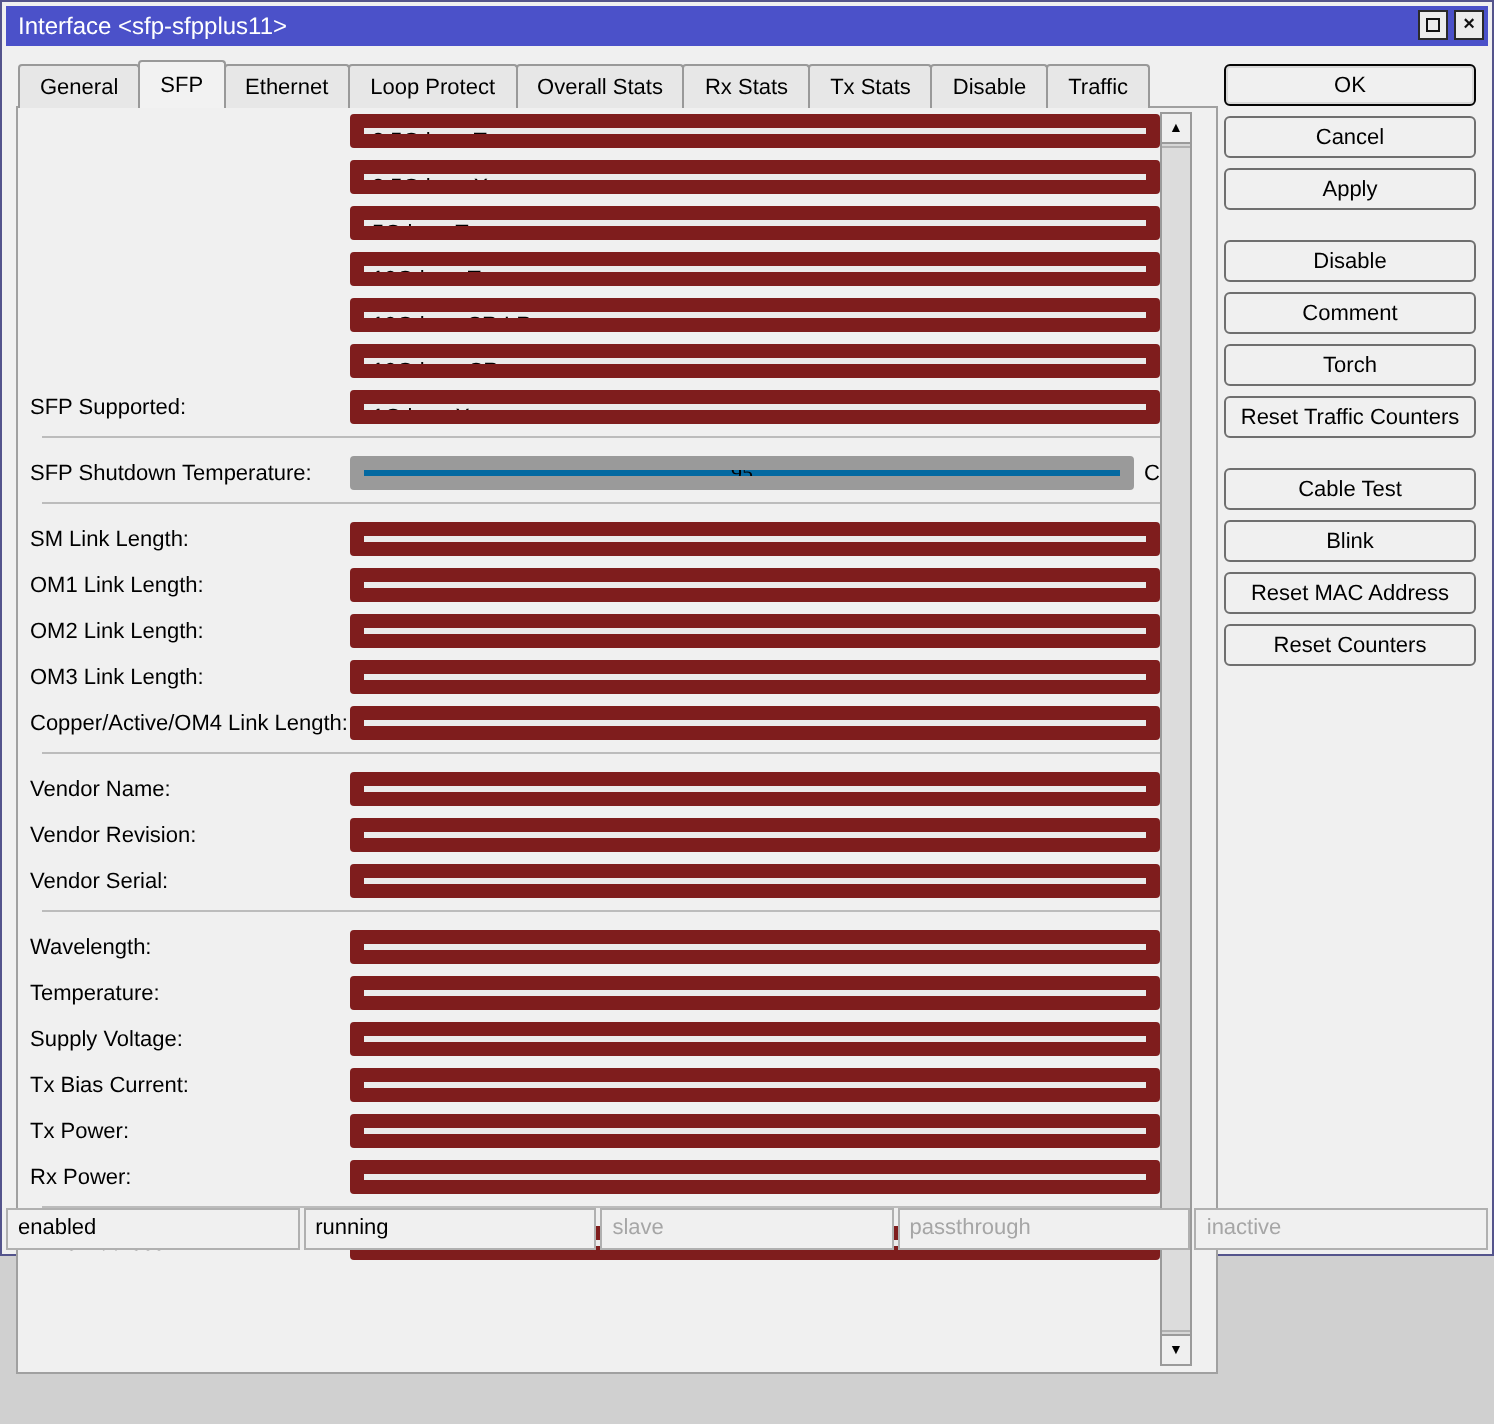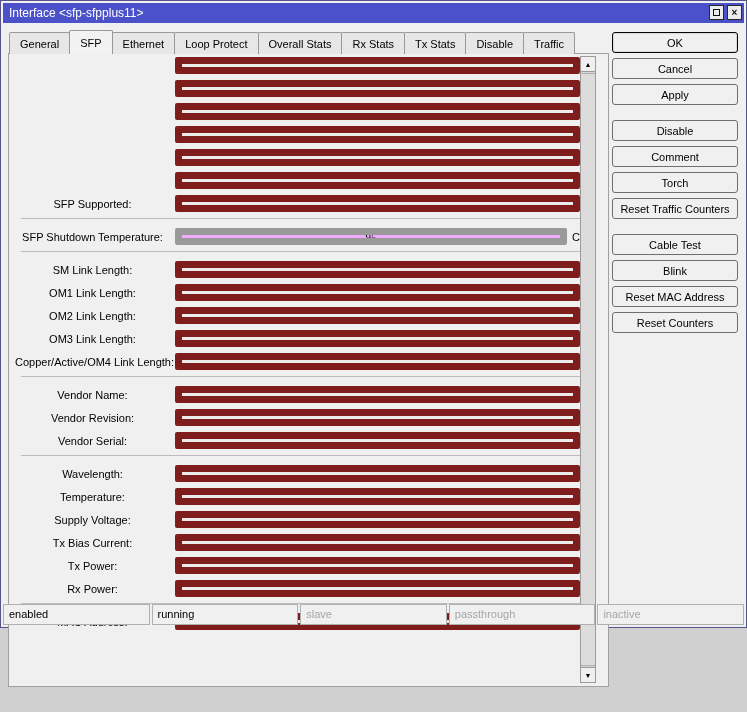--- a/index.html
+++ b/index.html
@@ -62,34 +62,34 @@
     position: absolute; left: 7px; top: 52px;
     width: 601px; height: 634px;
     border: 1px solid #a0a0a0;
     background: #f0f0f0;
   }
   .panel-content {
     position: absolute; left: 6px; top: 3px; right: 28px;
   }
   .row { display: flex; align-items: center; height: 17px; margin-bottom: 6px; }
   .lbl {
-    width: 160px; text-align: center; padding-right: 5px;
+    width: 160px; text-align: left; padding-right: 5px;
     white-space: nowrap; flex: none; overflow: visible;
   }
   .fld {
     flex: 1; height: 17px;
     background: #ebebeb;
     border: 7px solid #7f1d1d;
     border-radius: 2px;
     padding: 1px 4px;
     line-height: 13px;
     overflow: hidden; white-space: nowrap;
   }
   input.fld {
-    background: #f0abfc;
+    background: #0369a1;
     border-color: #9a9a9a;
     font-family: Liberation Serif, serif;
     font-size: 11px;
     outline: none;
     text-align: center;
   }
   .unit { width: 13px; text-align: right; flex: none; }
   .sep { border-top: 1px solid #bcbcbc; margin: 4px 0 9px 6px; }
   
   .scrollbar {

